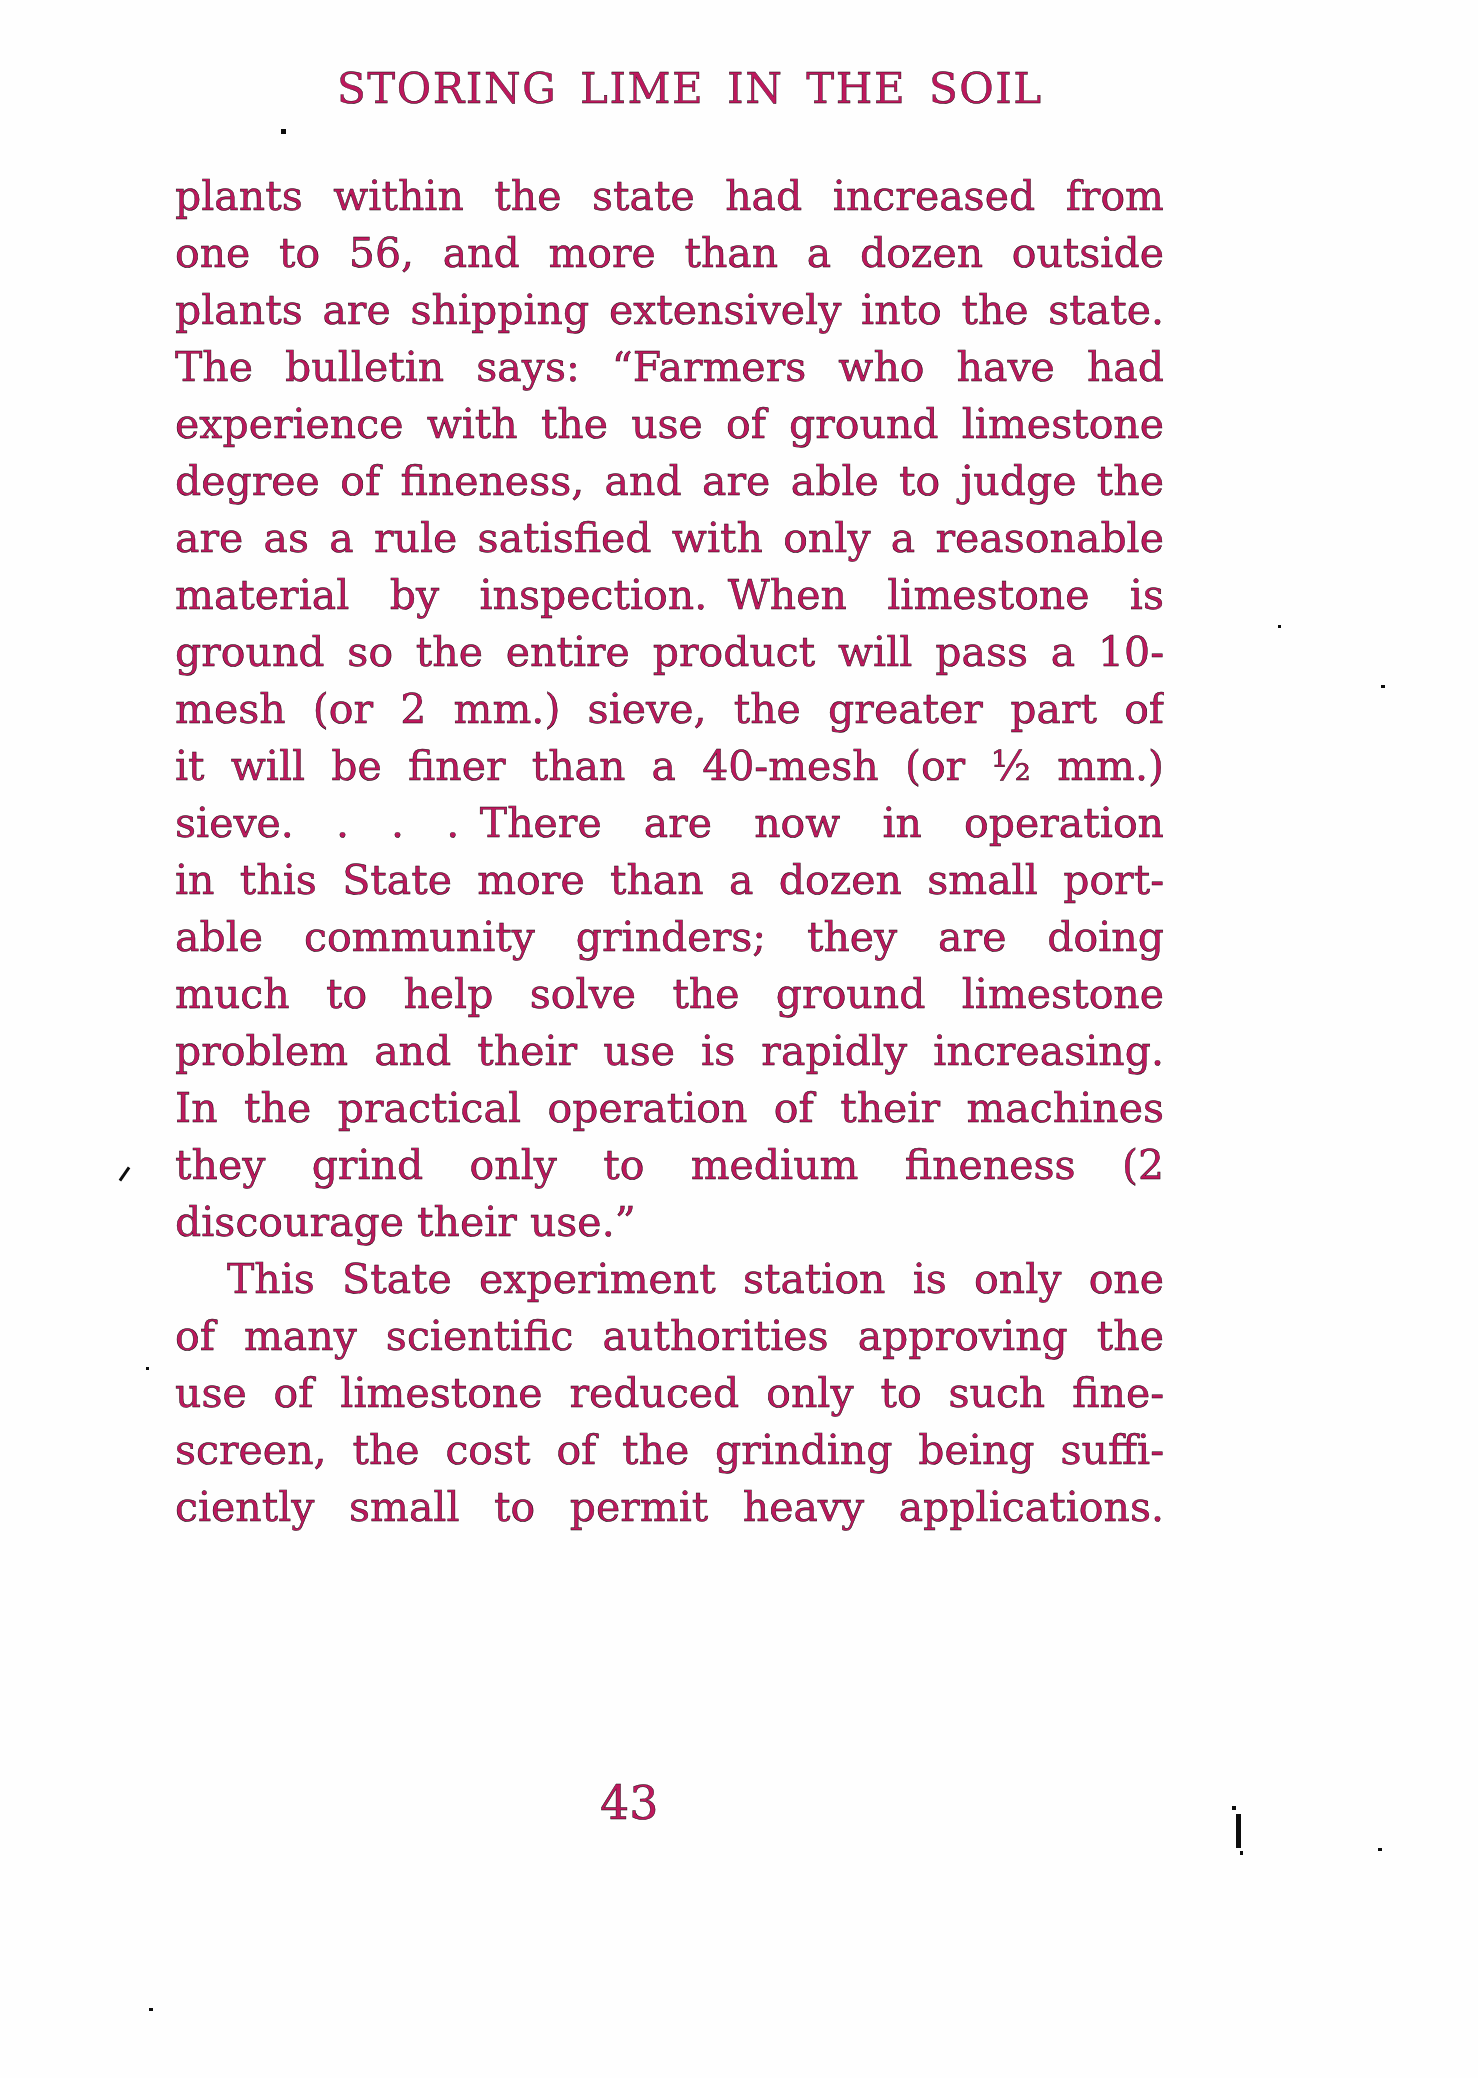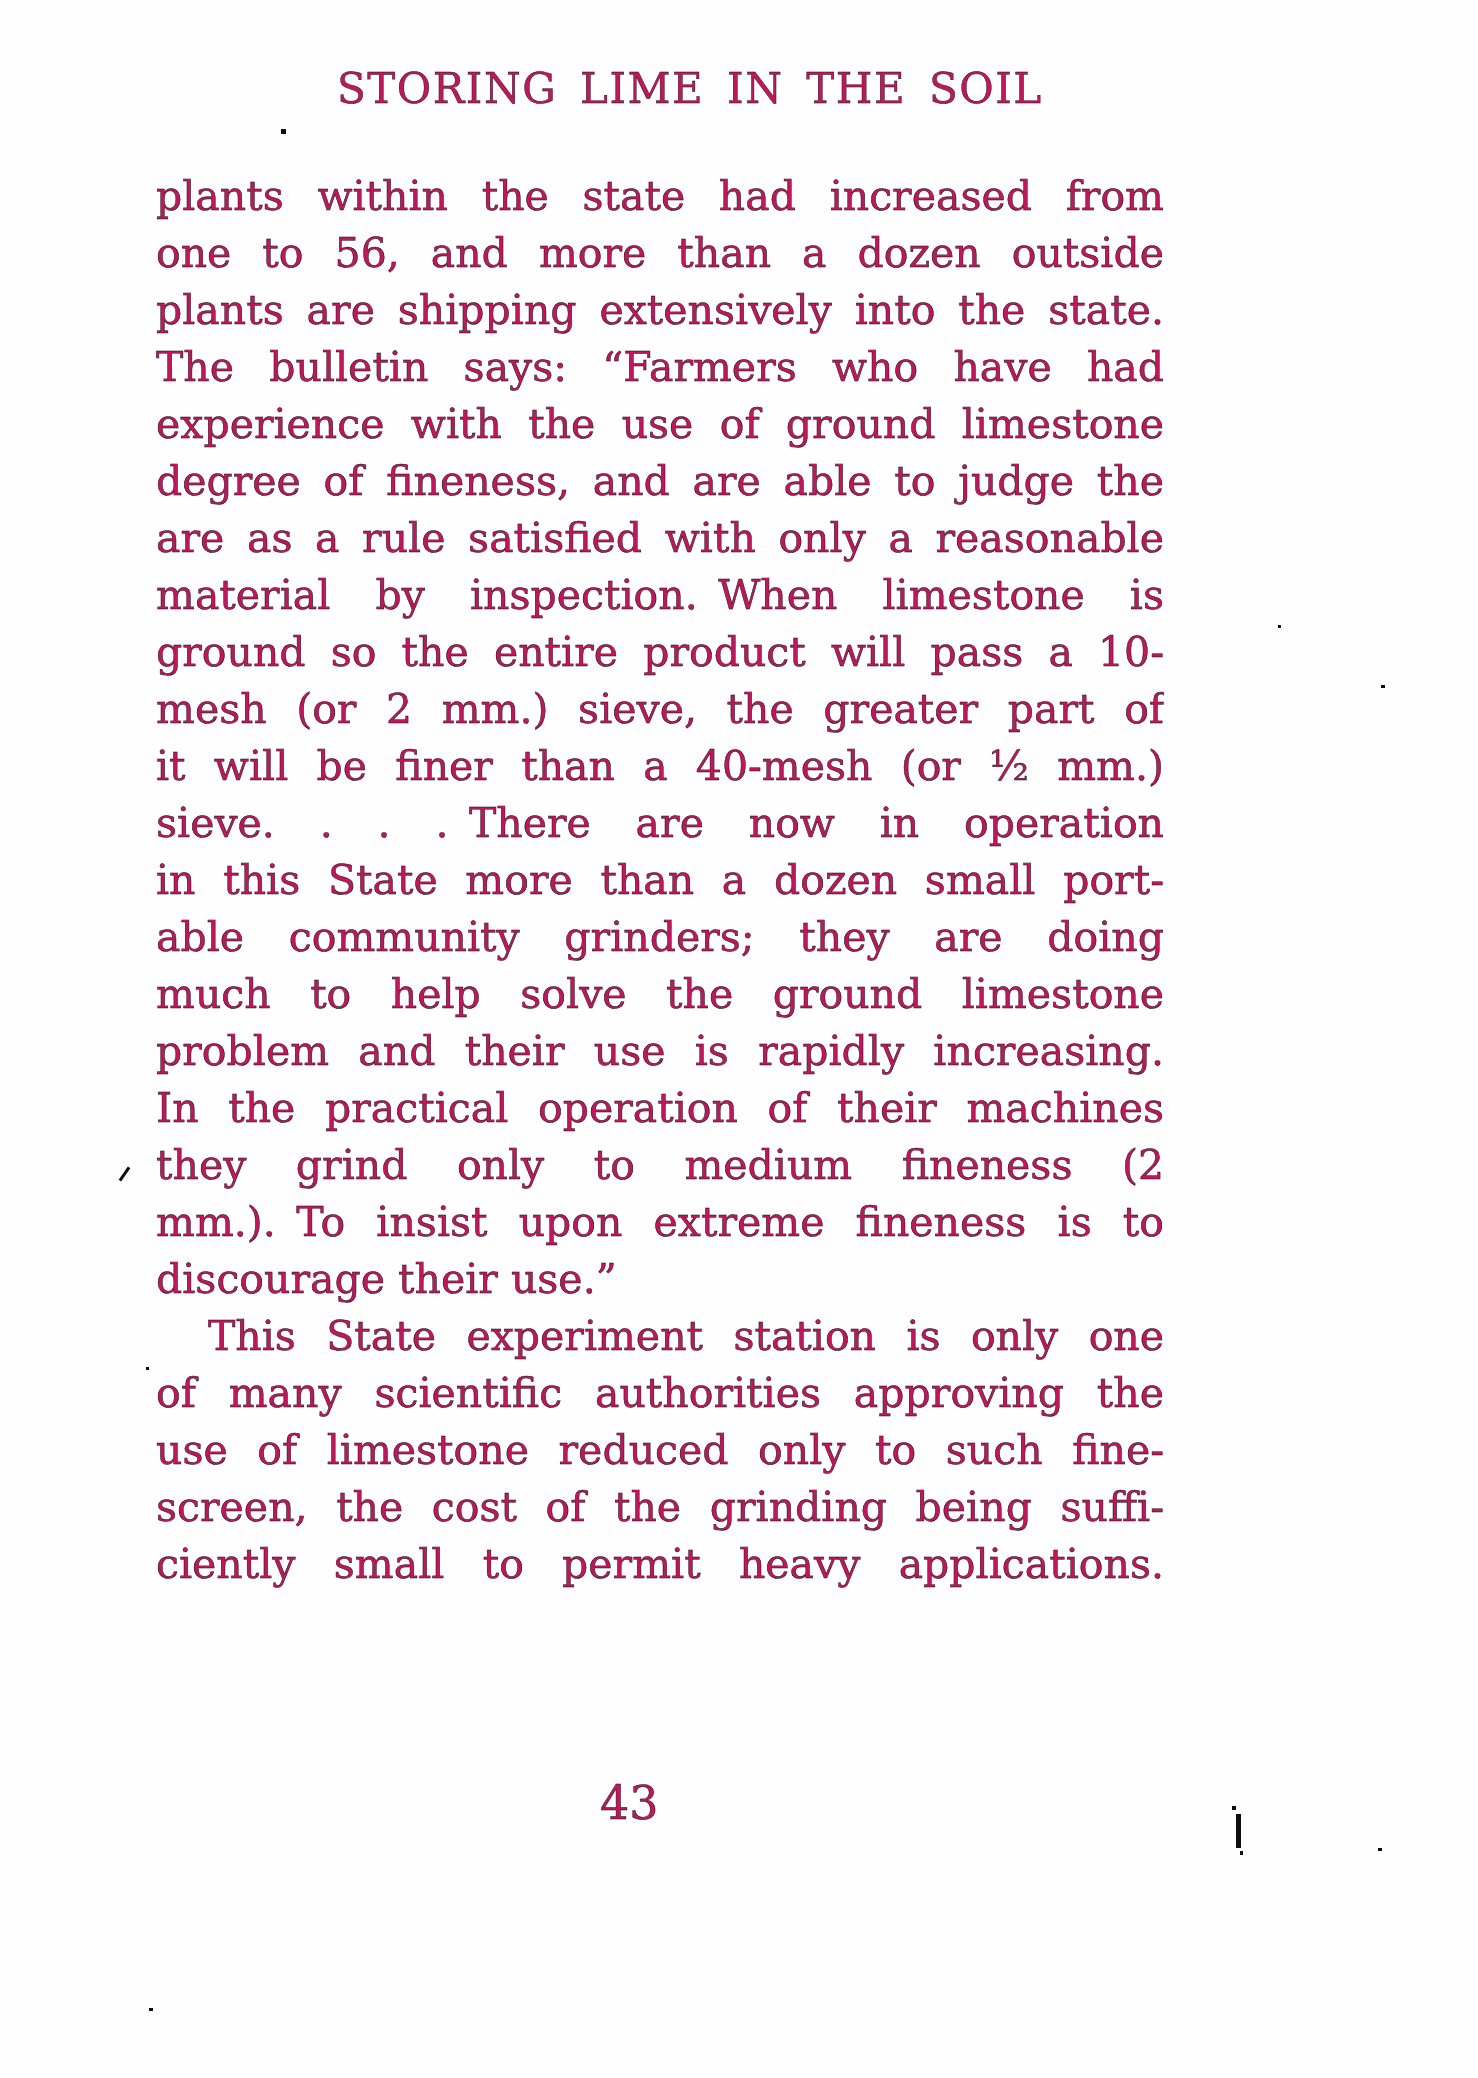--- a/index.html
+++ b/index.html
@@ -38,20 +38,21 @@
   }
   .line {
     height: 57px;
     line-height: 57px;
     font-size: 41px;
     overflow: hidden;
     white-space: normal;
     text-align: justify;
     text-align-last: left;
     text-justify: inter-word;
+    margin-left: 19px;
     -webkit-text-stroke: 0.45px #0d0d0d;
   }
   .line.jl { text-align-last: justify; }
   .line.ind { text-indent: 52px; }
   .page-number {
     position: absolute;
     top: 1778px;
     left: 600px;
     width: 120px;
     height: 50px;
@@ -82,21 +83,20 @@
       <div class="line jl">ground so the entire product will pass a 10-</div>
       <div class="line jl">mesh (or 2 mm.) sieve, the greater part of</div>
       <div class="line jl">it will be finer than a 40-mesh (or ½ mm.)</div>
       <div class="line jl">sieve. . . . There are now in operation</div>
       <div class="line jl">in this State more than a dozen small port-</div>
       <div class="line jl">able community grinders; they are doing</div>
       <div class="line jl">much to help solve the ground limestone</div>
       <div class="line jl">problem and their use is rapidly increasing.</div>
       <div class="line jl">In the practical operation of their machines</div>
       <div class="line jl">they grind only to medium fineness (2</div>
-      <div class="line jl">mm.). To insist upon extreme fineness is to</div>
       <div class="line">discourage their use.”</div>
       <div class="line jl ind">This State experiment station is only one</div>
       <div class="line jl">of many scientific authorities approving the</div>
       <div class="line jl">use of limestone reduced only to such fine-</div>
       <div class="line jl">screen, the cost of the grinding being suffi-</div>
       <div class="line jl">ciently small to permit heavy applications.</div>
     </div>
 
   <div class="page-number">43</div>
 

